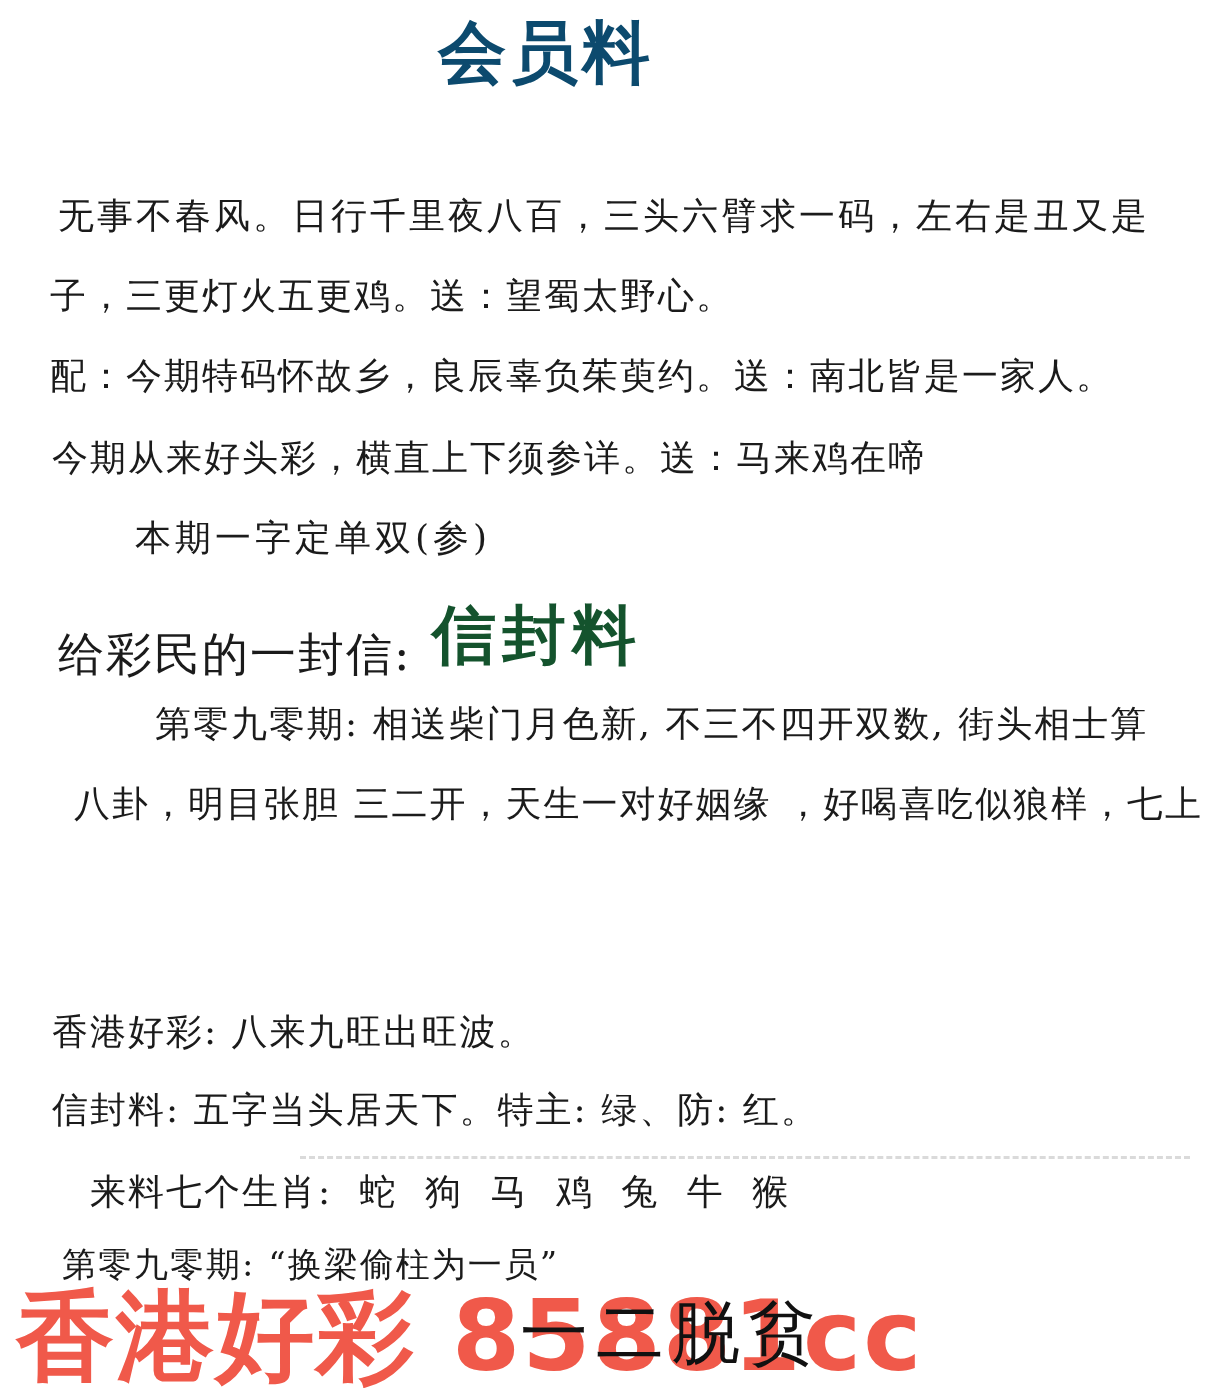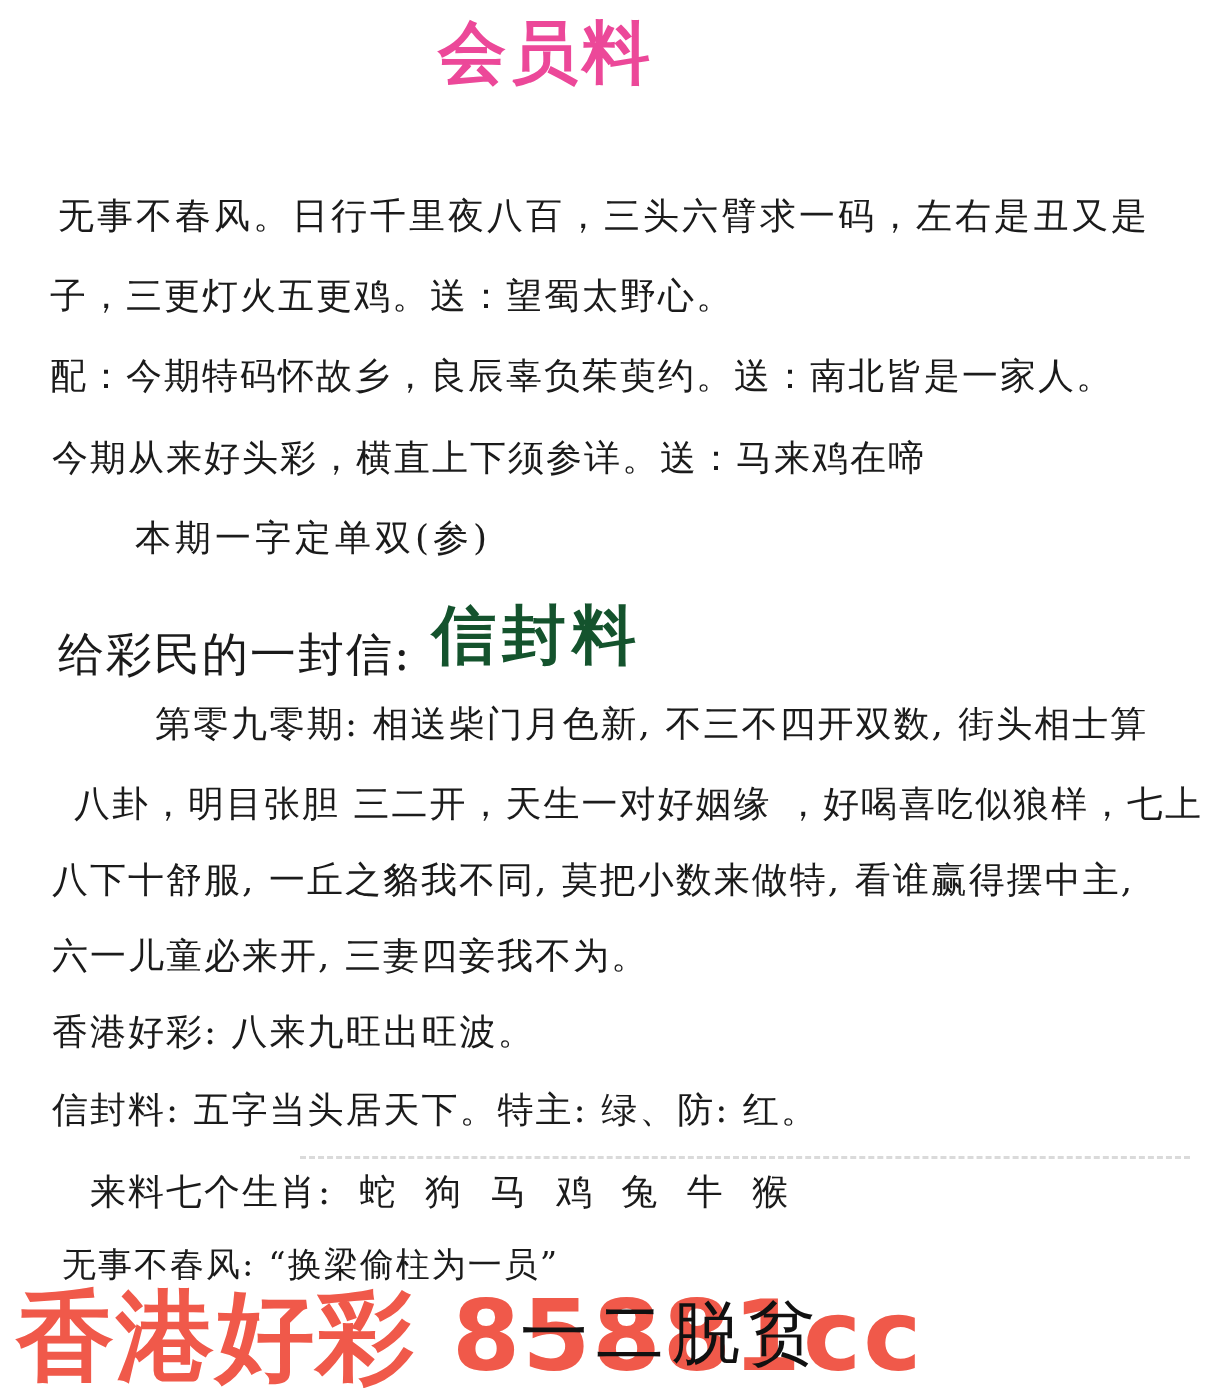--- a/index.html
+++ b/index.html
@@ -16,21 +16,21 @@
     font-family: "DejaVu Serif", serif;
     color: #1b1b1b;
   }
   .doc-title {
     position: absolute;
     left: 438px;
     top: 8px;
     font-size: 68px;
     font-weight: bold;
     letter-spacing: 4px;
-    color: #ec4899;
+    color: #0c4a6e;
     white-space: nowrap;
   }
   .line {
     position: absolute;
     font-size: 36px;
     letter-spacing: 2px;
     white-space: nowrap;
     color: #1b1b1b;
   }
   .member-l1 { left: 130px; top: 112px; }
@@ -112,30 +112,28 @@
   <div class="line member-l4">配：今期特码怀故乡，良辰辜负茱萸约。送：南北皆是一家人。</div>
   <div class="line member-l5">今期从来好头彩，横直上下须参详。送：马来鸡在啼</div>
   <div class="line member-l6">本期一字定单双(参)</div>
 
   <div class="envelope-intro">给彩民的一封信:</div>
 
   <div class="envelope-title">信封料</div>
 
   <div class="line env-l1">第零九零期: 相送柴门月色新, 不三不四开双数, 街头相士算</div>
   <div class="line env-l2">八卦，明目张胆 三二开，天生一对好姻缘 ，好喝喜吃似狼样，七上</div>
-  <div class="line env-l3">八下十舒服, 一丘之貉我不同, 莫把小数来做特, 看谁赢得摆中主,</div>
-  <div class="line env-l4">六一儿童必来开, 三妻四妾我不为。</div>
 
   <div class="line special-line">香港好彩: 八来九旺出旺波。</div>
 
   <div class="line envelope-line">信封料: 五字当头居天下。特主: 绿、防: 红。</div>
 
   <div class="scan-artifact"></div>
 
   <div class="line zodiac-line">来料七个生肖: 蛇 狗 马 鸡 兔 牛 猴</div>
 
-  <div class="line zeng-line">无事不春风: “换梁偷柱为一员”</div>
+  <div class="line zeng-line">第零九零期: “换梁偷柱为一员”</div>
 
   <div class="footer-watermark">香港好彩 85881cc</div>
 
   <div class="footer-black">一二脱贫</div>
 
 </div>
 
 </body></html>

